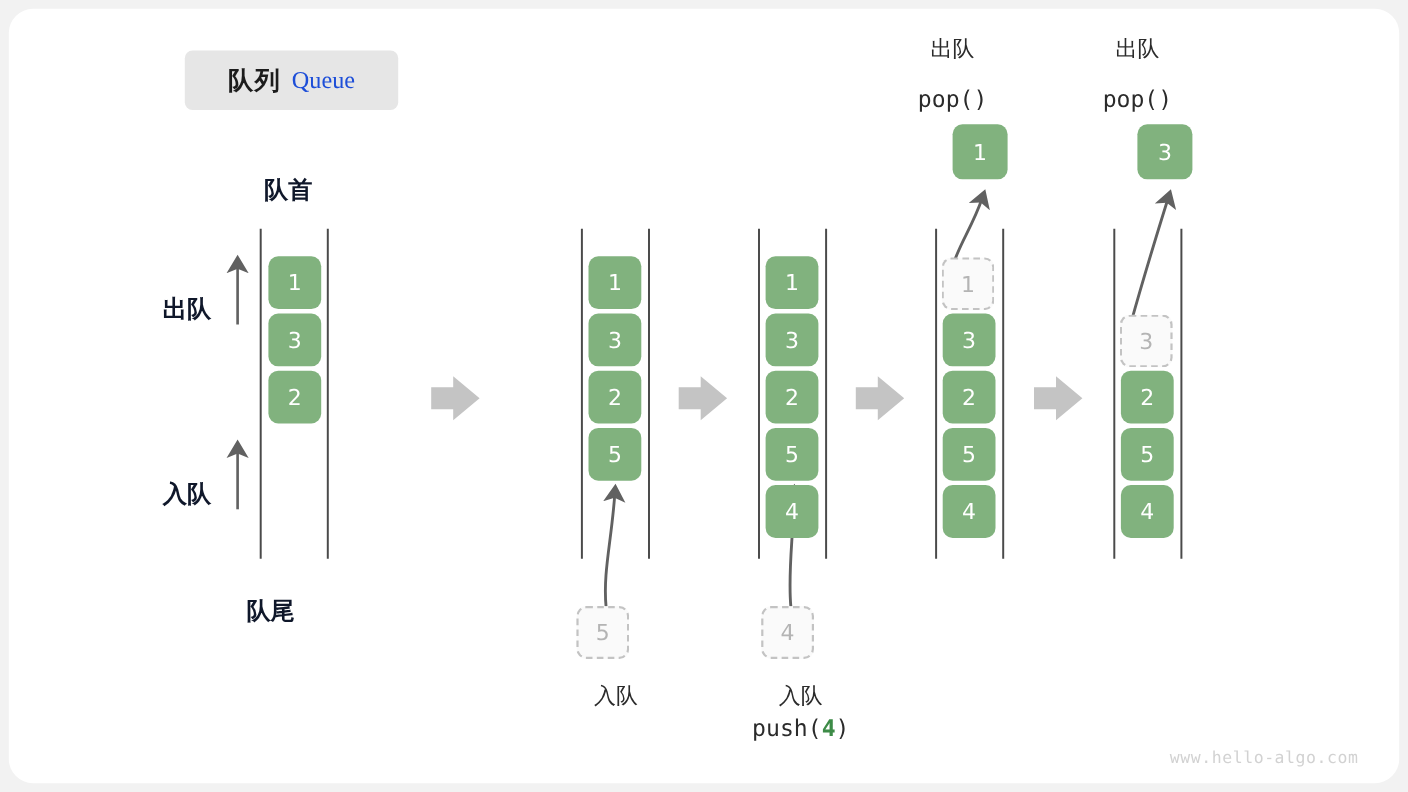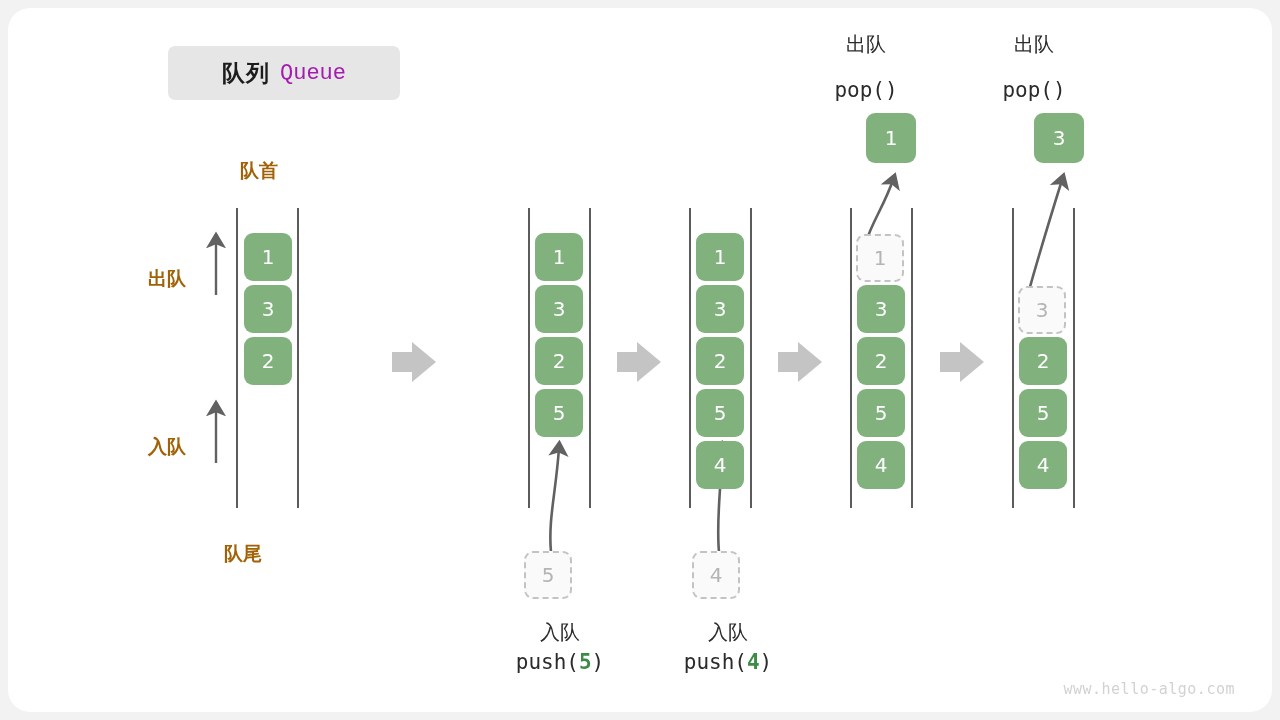--- a/index.html
+++ b/index.html
@@ -33,50 +33,50 @@
     width: 1280px;
     height: 720px;
     pointer-events: none;
   }
 
   
   .title-badge {
     position: absolute;
     left: 168px;
     top: 46px;
-    width: 232px;
+    width: 194px;
     height: 54px;
     background: #e6e6e6;
     border-radius: 7px;
     display: flex;
     align-items: center;
     justify-content: center;
     gap: 10px;
   }
   .title-cn {
     font-size: 23px;
     font-weight: bold;
     color: #1c1c1c;
     letter-spacing: 1px;
   }
   .title-en {
-    font-family: Liberation Mono, monospace;
+    font-family: Liberation Serif, serif;
     font-size: 22px;
-    color: #a21caf;
+    color: #1d4ed8;
   }
   .lbl-head, .lbl-tail {
     font-size: 19px;
     font-weight: bold;
     color: #1f1f1f;
   }
   .side-label {
     position: absolute;
-    font-size: 19px;
-    font-weight: bold;
-    color: #a16207;
+    font-size: 22px;
+    font-weight: bold;
+    color: #0f172a;
     white-space: nowrap;
   }
 
   
   .box {
     position: absolute;
     width: 48px;
     height: 48px;
     border-radius: 9px;
     background: #81b27e;
@@ -243,21 +243,20 @@
   </div>
 
   <div>
     <div class="box" style="left:535px; top:233px;">1</div>
     <div class="box" style="left:535px; top:285px;">3</div>
     <div class="box" style="left:535px; top:337px;">2</div>
     <div class="box" style="left:535px; top:389px;">5</div>
     <div class="box ghost" style="left:524px; top:551px;">5</div>
     <div class="op-caption" style="left:470px; top:619px; width:180px;">
       <span class="op-cn">入队</span>
-      <span class="op-code"><span>push(</span><span class="arg">5</span><span>)</span></span>
     </div>
   </div>
 
   <div>
     <div class="box" style="left:696px; top:233px;">1</div>
     <div class="box" style="left:696px; top:285px;">3</div>
     <div class="box" style="left:696px; top:337px;">2</div>
     <div class="box" style="left:696px; top:389px;">5</div>
     <div class="box" style="left:696px; top:441px;">4</div>
     <div class="box ghost" style="left:692px; top:551px;">4</div>

